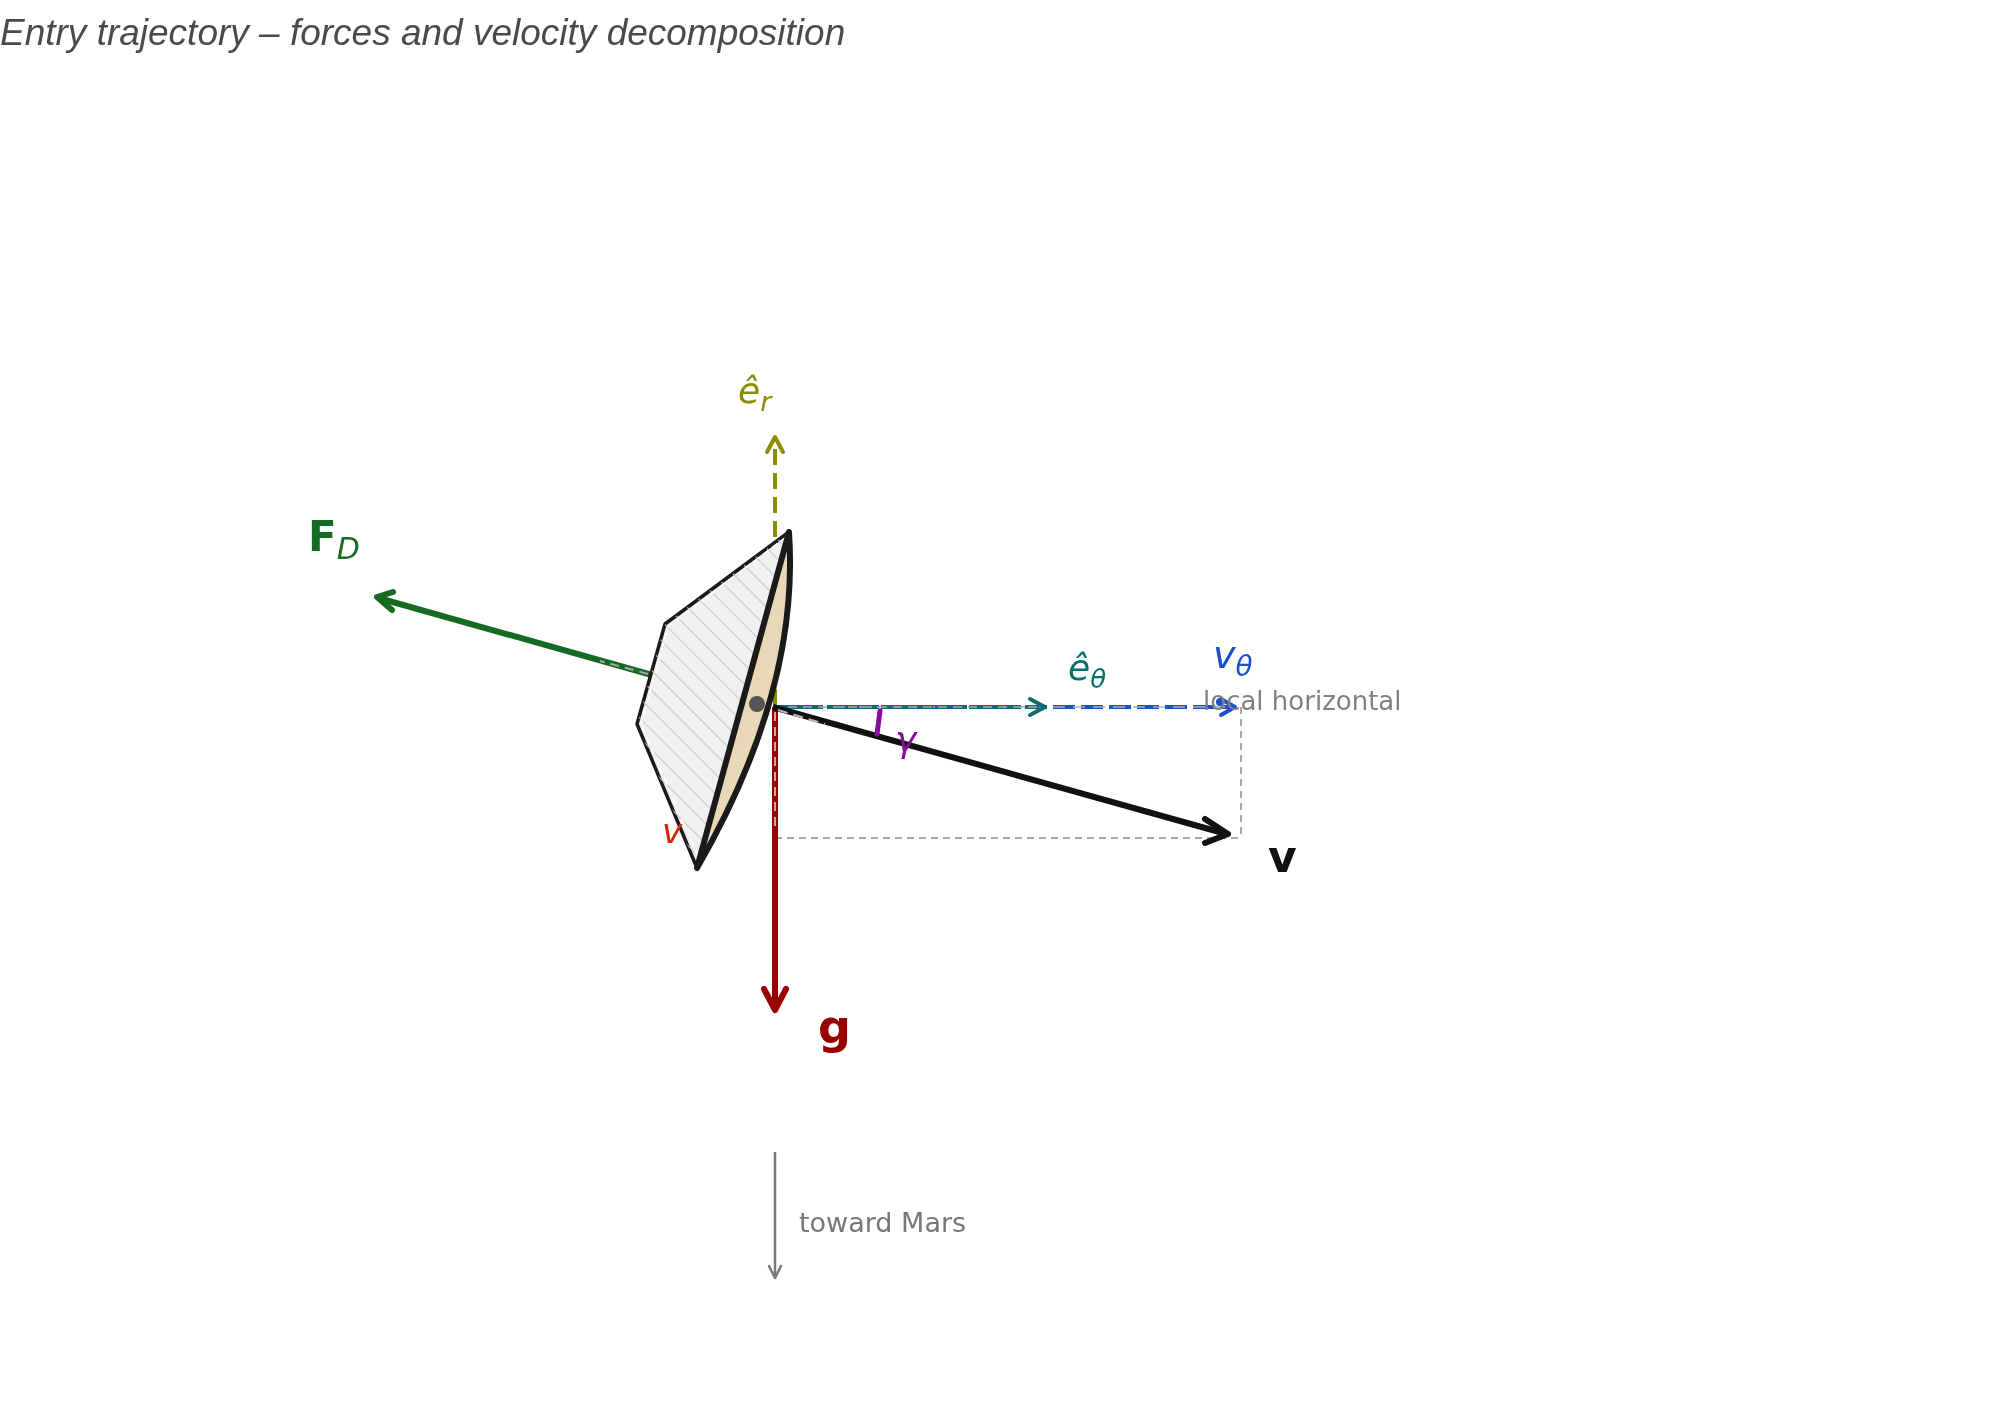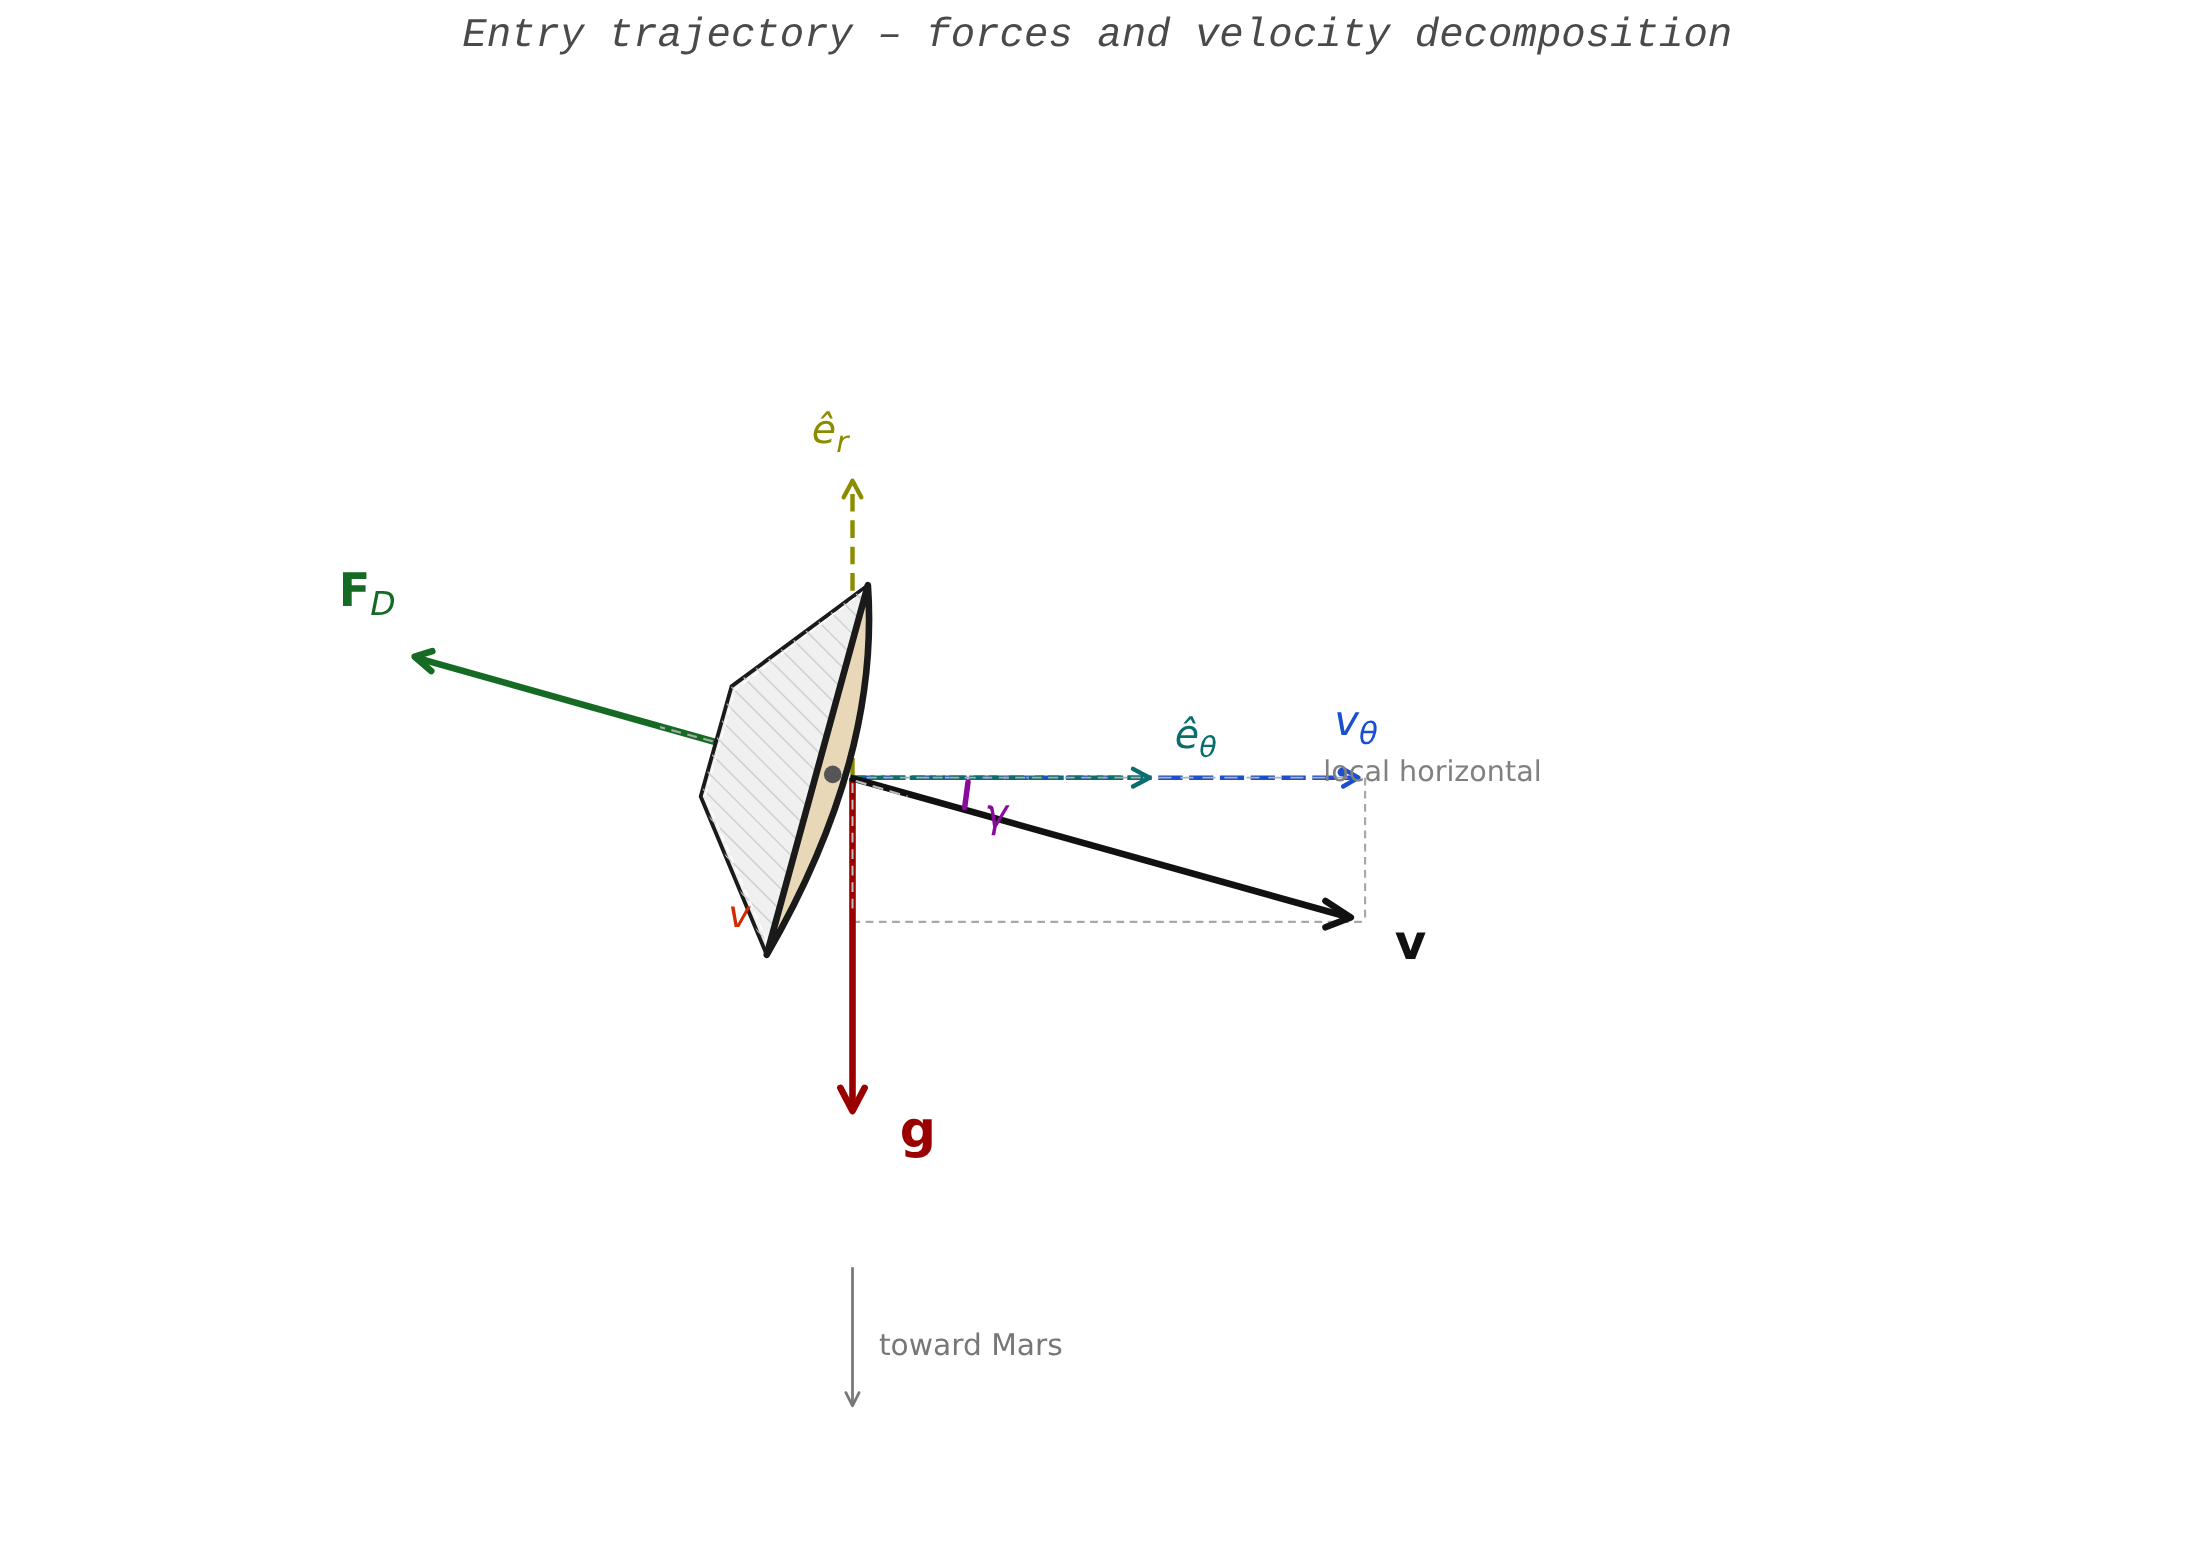--- a/index.html
+++ b/index.html
@@ -1,20 +1,20 @@
 <!DOCTYPE html>
 <html><head>
 <meta charset="utf-8">
 <style>
   html, body { margin: 0; padding: 0; background: #ffffff; }
   body { width: 1995px; height: 1404px; overflow: hidden; position: relative; }
   #stage { position: absolute; left: 0; top: 0; width: 1995px; height: 1404px; }
   .title {
-    position: absolute; left: 0; top: 12px; width: 1995px; text-align: center;
-    font-family: Liberation Mono, monospace; font-style: italic; font-size: 37px;
+    position: absolute; left: 0; top: 12px; width: 1995px; 
+    font-family: Liberation Sans, sans-serif; font-style: italic; font-size: 37px;
     color: #4a4a4a;
   }
   svg text { font-family: "DejaVu Sans", sans-serif; }
 </style>
 </head>
 <body>
 
 <div id="stage">
   <div class="title">Entry trajectory – forces and velocity decomposition</div>
 

